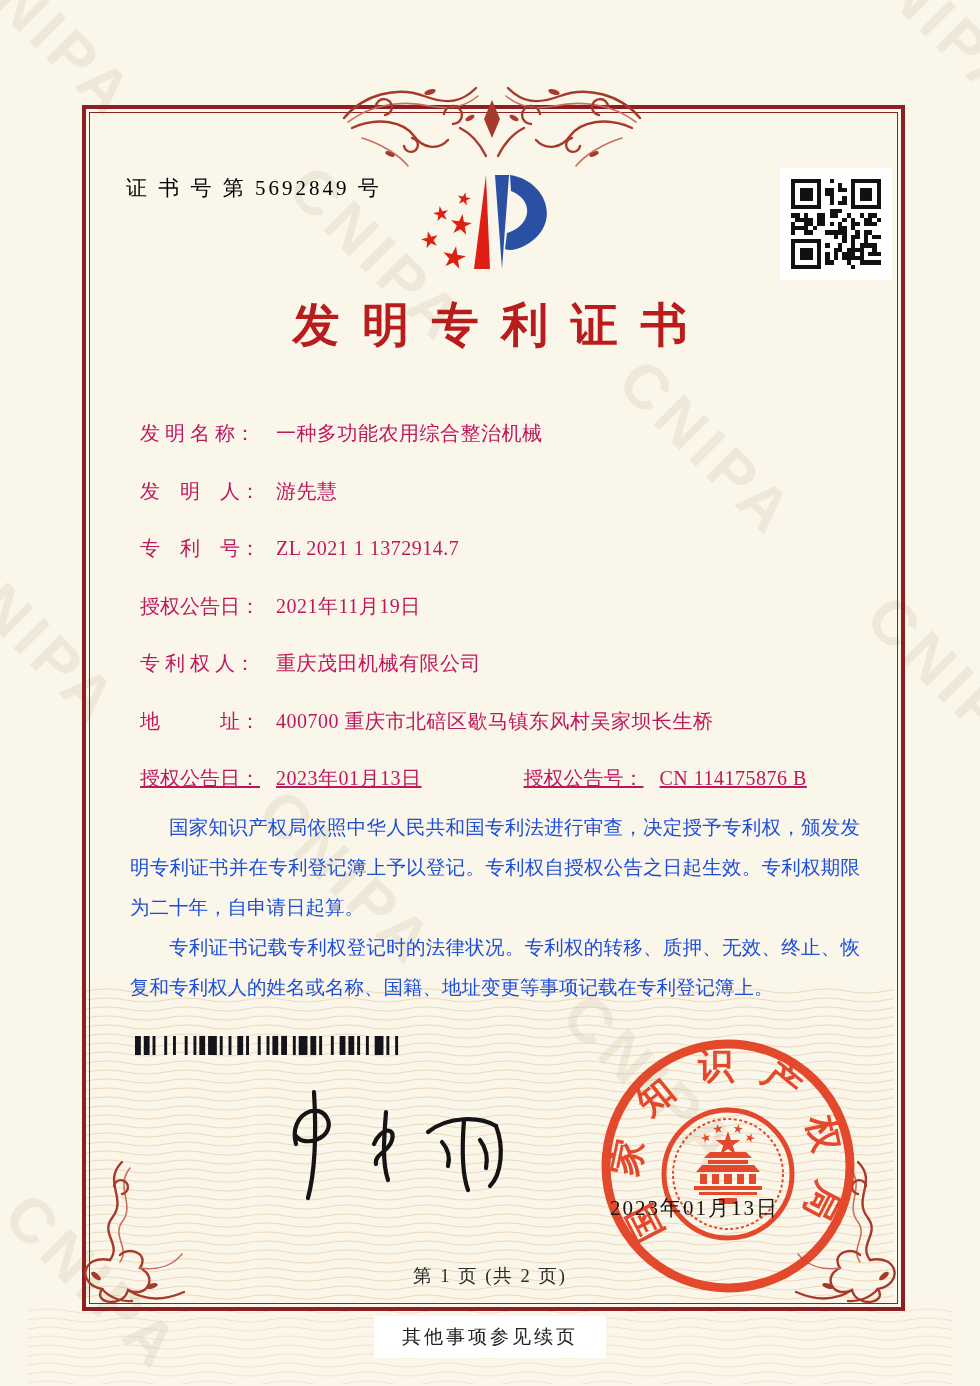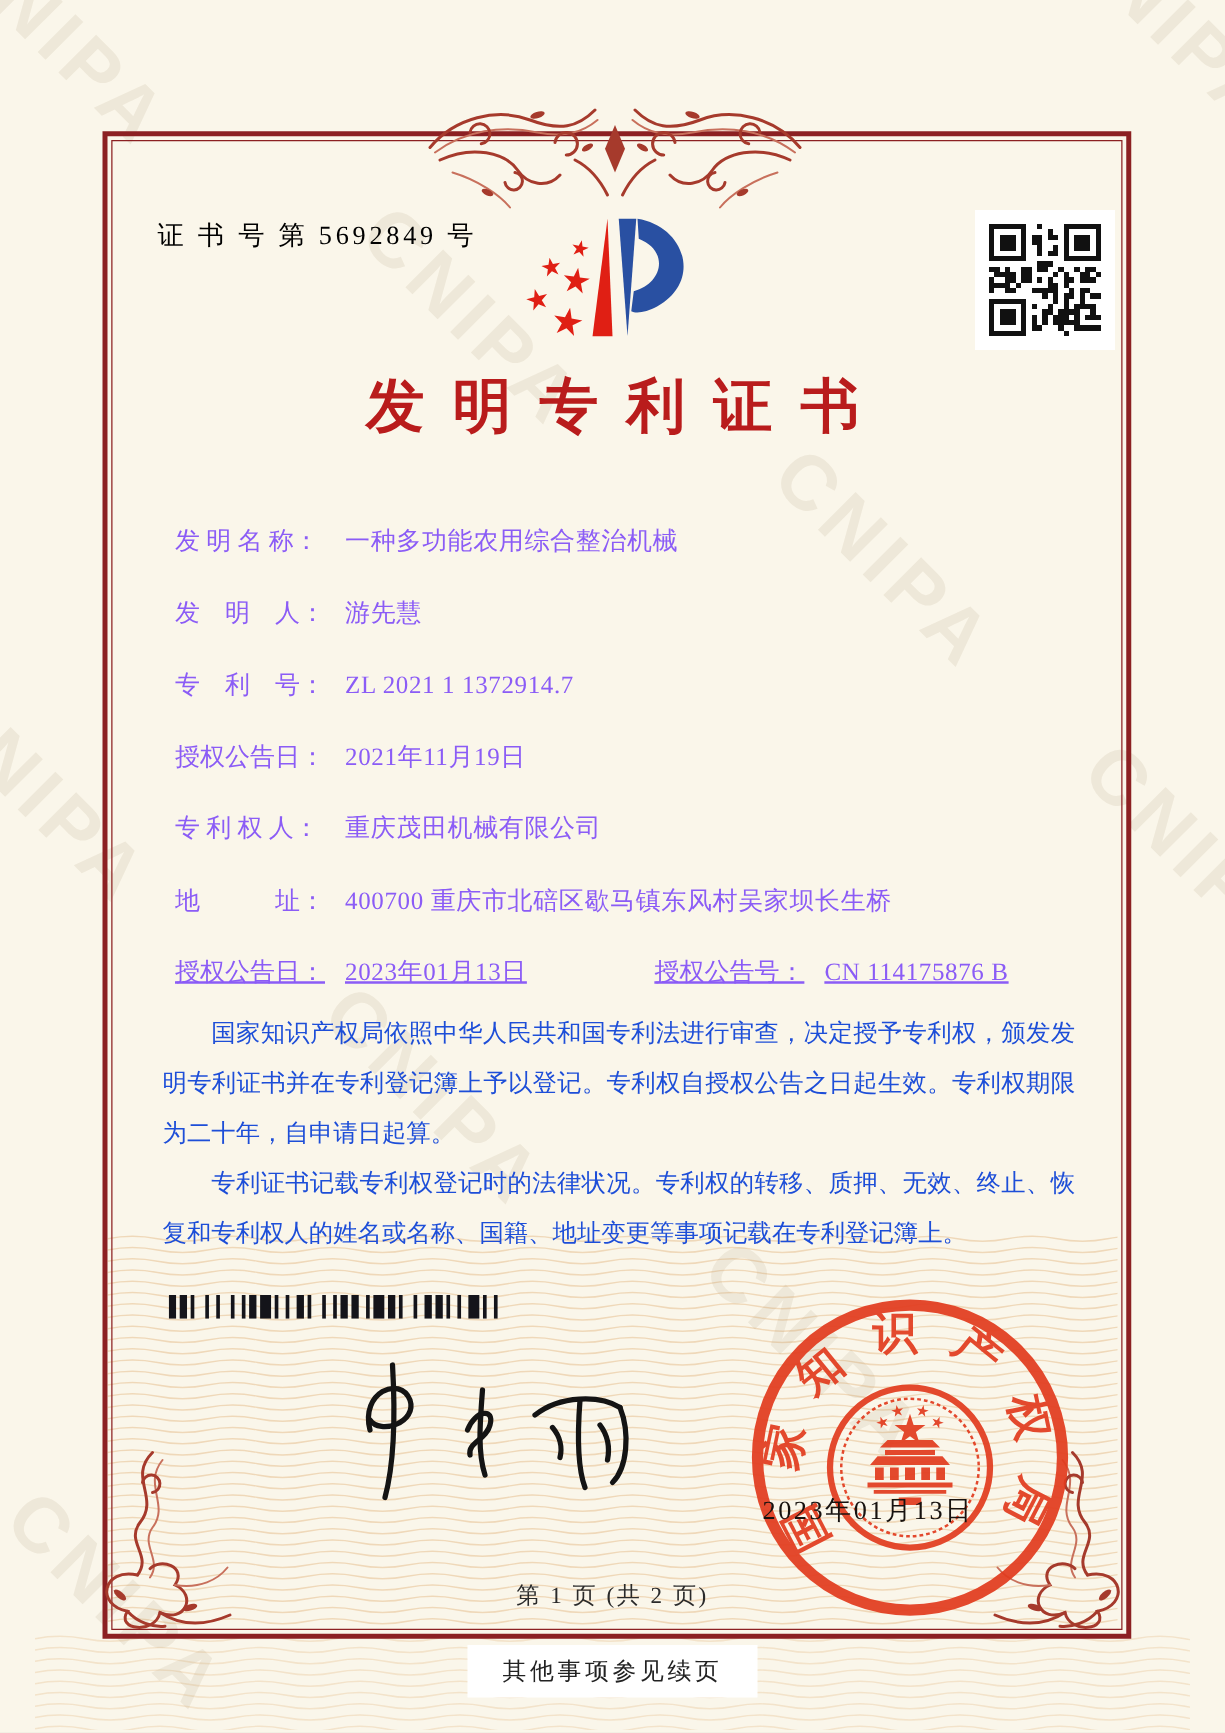--- a/index.html
+++ b/index.html
@@ -26,21 +26,21 @@
   .orn path{fill:none;stroke:#a63a2c;stroke-width:2.4;stroke-linecap:round;}
   .orn .lt{stroke:#c8705c;stroke-width:1.6;}
   .orn .fl{fill:#a63a2c;stroke:none;}
 
   .content{position:absolute;z-index:5;}
 
   .cert-no{left:126px;top:174px;font-size:21px;letter-spacing:3px;color:#000000;}
   .title{left:0;right:0;top:294px;text-align:center;font-size:47px;font-weight:700;
          letter-spacing:.48em;padding-left:.48em;color:#b91c1c;}
 
-  .fields{left:140px;top:420px;width:730px;font-size:20px;color:#8b5cf6;}
+  .fields{left:140px;top:420px;width:730px;font-size:20px;color:#be185d;}
   .frow{display:flex;margin-bottom:31.5px;line-height:26px;white-space:nowrap;}
   .flabel{flex:0 0 auto;min-width:128px;}
   .fvalue{margin-left:8px;letter-spacing:.5px;}
   .grant{display:flex;line-height:26px;white-space:nowrap;text-decoration:underline;}
   .grant .second{margin-left:102px;}
 
   .paras{left:130px;top:808px;width:730px;font-size:19.5px;line-height:40px;
          text-align:justify;color:#1d4ed8;}
   .paras p{margin:0;text-indent:2em;}
 

